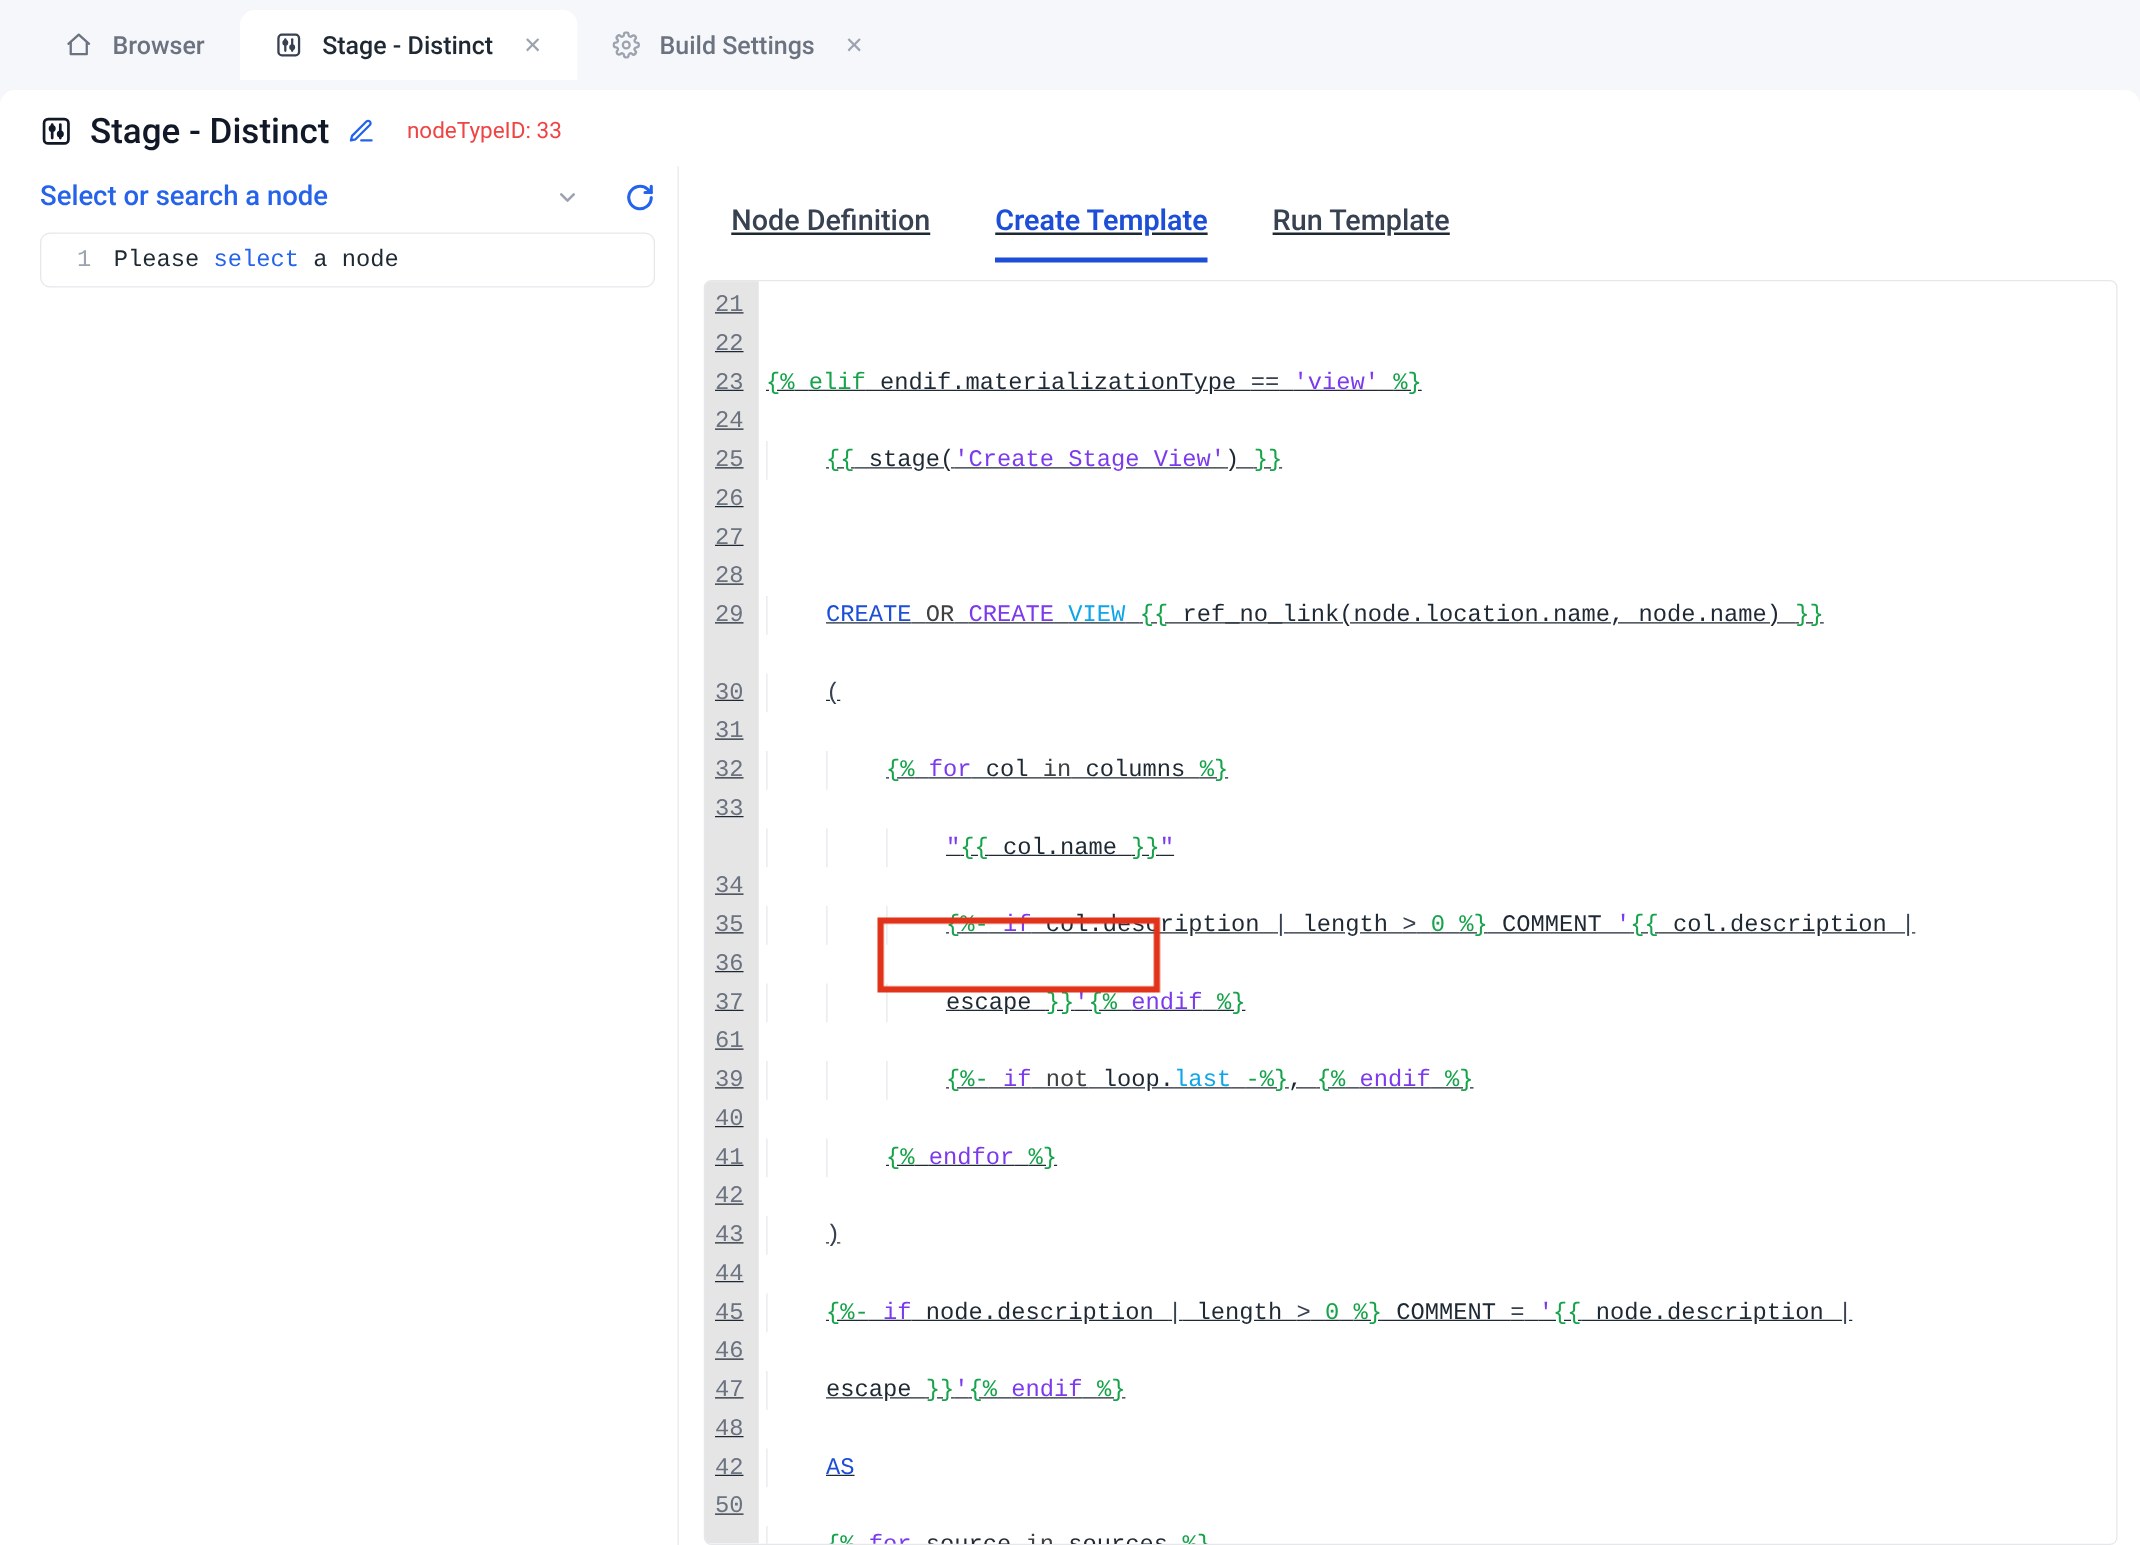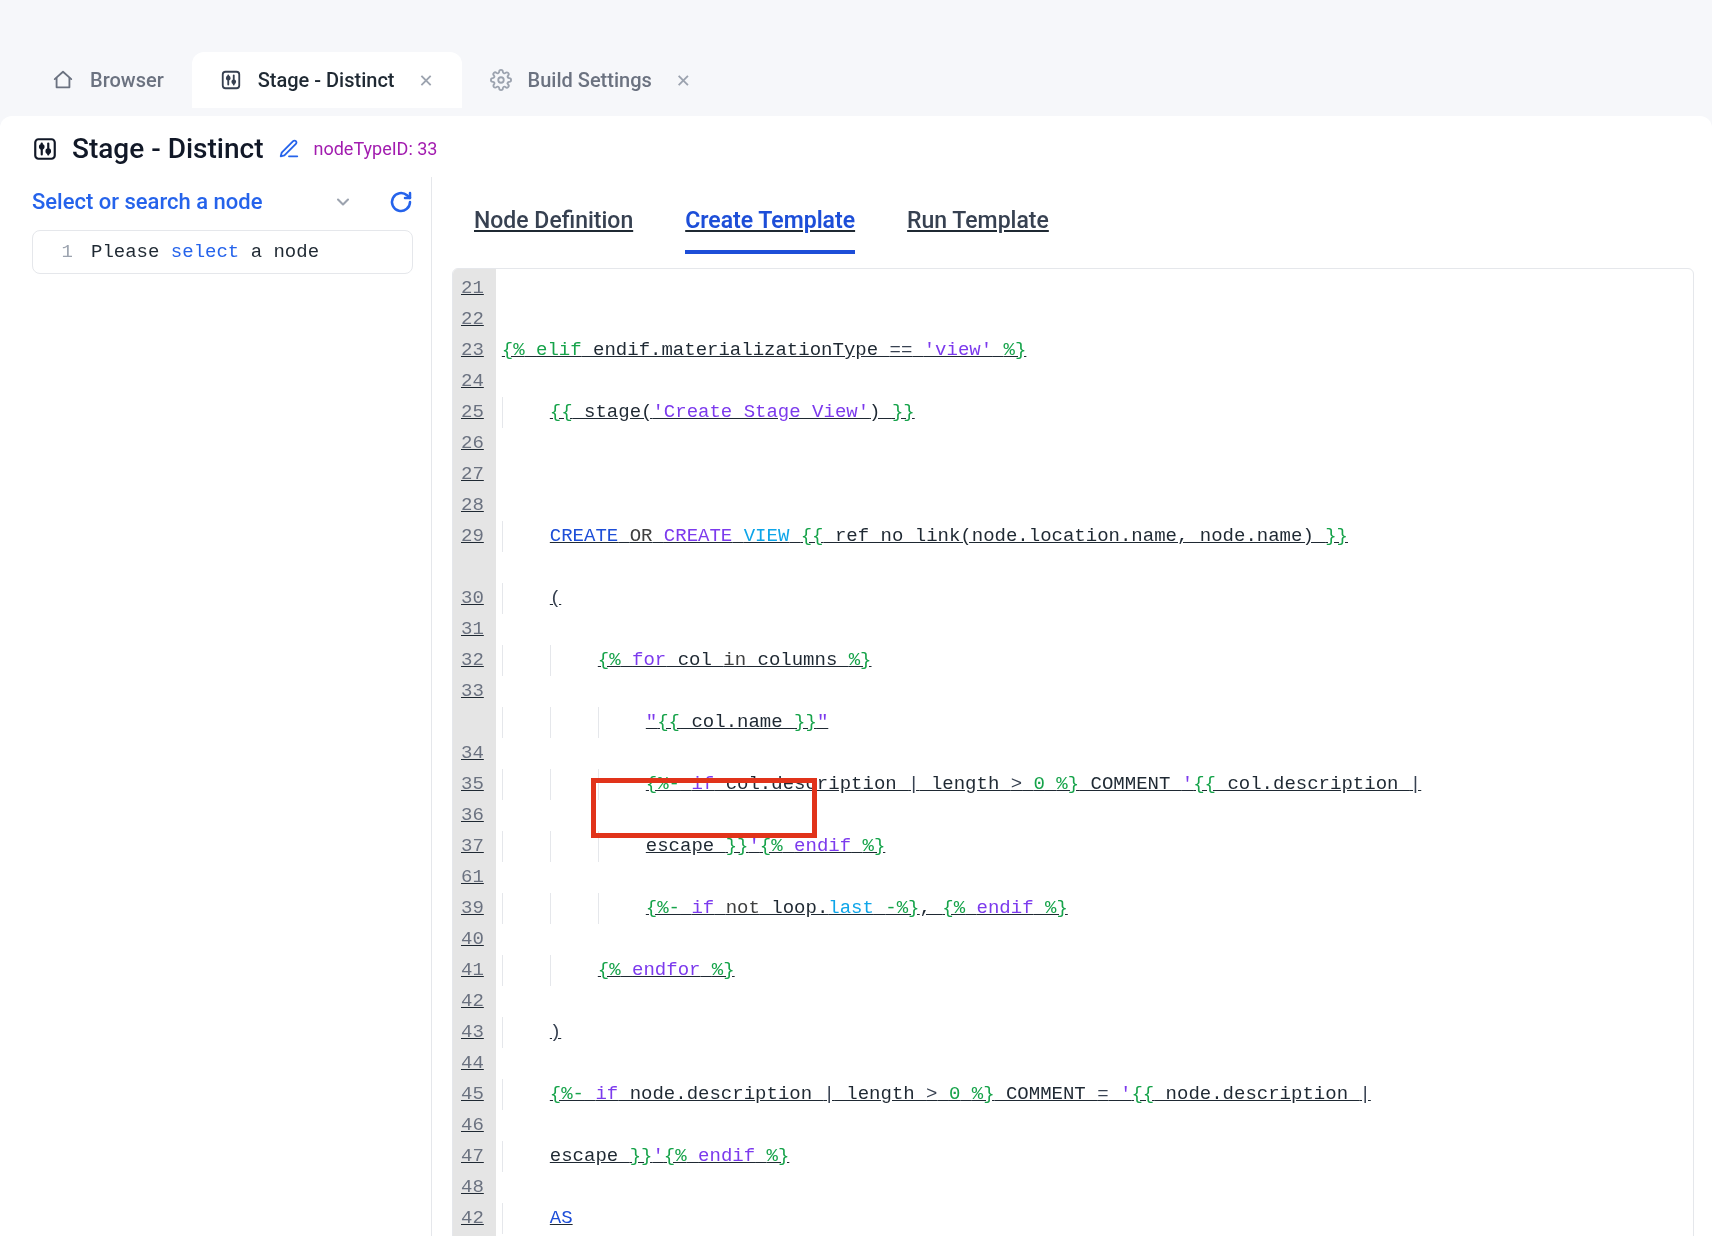--- a/index.html
+++ b/index.html
@@ -12,21 +12,20 @@
     overflow: hidden;
   }
   
   .tabs-row {
     display: flex;
     align-items: center;
     height: 72px;
     padding-left: 24px;
     gap: 0;
     background: #f6f7fa;
-    margin-top: 44px;
   }
   .tab {
     display: flex;
     align-items: center;
     height: 56px;
     padding: 0 28px;
     gap: 16px;
     border-radius: 12px 12px 0 0;
     font-size: 20px;
     font-weight: 500;
@@ -54,30 +53,30 @@
     align-items: center;
     padding: 16px 32px 12px 32px;
     gap: 14px;
   }
   .header-title {
     font-size: 28px;
     font-weight: 500;
     color: #111827;
   }
   .edit-icon { color:#2563eb; }
-  .header-meta { font-size:18px; color:#a21caf; }
+  .header-meta { font-size:18px; color:#ef4444; margin-left:12px; }
   
   .content-split {
     display: flex;
     flex: 1;
     min-height: 0;
   }
   
   .left-panel {
-    width: 432px;
+    width: 543px;
     padding: 0 18px 0 32px;
     border-right: 1px solid #e5e7eb;
     display: flex;
     flex-direction: column;
   }
   .search-row {
     display: flex;
     align-items: center;
     justify-content: space-between;
     padding: 12px 0 16px;

